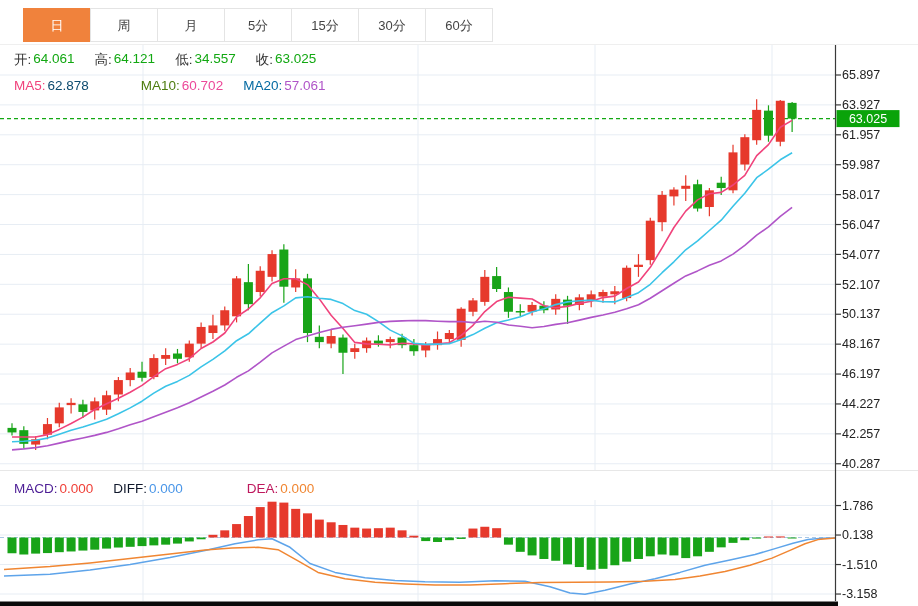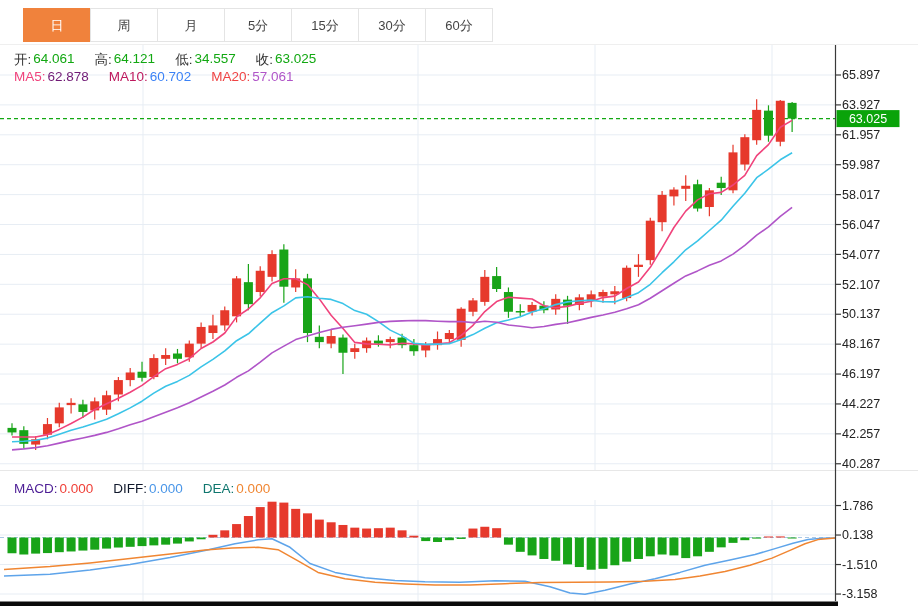--- a/index.html
+++ b/index.html
@@ -8,21 +8,21 @@
   .tabbar{position:absolute;top:8px;left:24px;display:flex;z-index:3;}
   .tab{width:68px;height:34px;line-height:34px;text-align:center;font-size:13px;
        color:#444;background:#fff;border:1px solid #e4e4e4;margin-left:-1px;cursor:pointer;box-sizing:border-box;}
   .tab.active{background:#f0823c;border-color:#f0823c;color:#fff;}
   .tabline{position:absolute;top:44px;left:0;width:918px;height:1px;background:#efefef;}
   .inforow{position:absolute;left:14px;display:flex;gap:20px;font-size:13.5px;z-index:3;white-space:nowrap;}
   .inforow .lab{color:#333;}
   .inforow .val{margin-left:2px;}
   #ohlc-row{top:51px;}
   #ohlc-row .val{color:#12a812;}
-  #ma-row{top:69px;}
+  #ma-row{top:78px;}
   #macd-row{top:481px;}
   .pair{display:flex;}
   svg{position:absolute;top:0;left:0;}
   text{font-family:"Liberation Sans","DejaVu Sans",sans-serif;}
 </style>
 </head>
 <body>
 
 <div class="tabbar">
   <div class="tab active">日</div>
@@ -50,43 +50,43 @@
     </span>
   <span class="pair">
       <span class="lab">收:</span>
       <span class="val">63.025</span>
     </span>
 </div>
 
 <div class="inforow" id="ma-row">
   <span class="pair" id="ma5-pair">
       <span class="lab" style="color: rgb(240, 67, 124);">MA5:</span>
-      <span class="val" style="color: #701a75;">62.878</span>
+      <span class="val" style="color: #0c4a6e;">62.878</span>
     </span>
   <span class="pair" id="ma10-pair">
-      <span class="lab" style="color: #be185d;">MA10:</span>
-      <span class="val" style="color: #3b82f6;">60.702</span>
+      <span class="lab" style="color: #4d7c0f; margin-left: 32px;">MA10:</span>
+      <span class="val" style="color: #ec4899;">60.702</span>
     </span>
   <span class="pair" id="ma20-pair">
-      <span class="lab" style="color: #ef4444;">MA20:</span>
+      <span class="lab" style="color: #0369a1;">MA20:</span>
       <span class="val" style="color: rgb(176, 85, 200);">57.061</span>
     </span>
 </div>
 
 <div class="inforow" id="macd-row">
   <span class="pair" id="macd-pair">
       <span class="lab" style="color: #4c1d95;">MACD:</span>
       <span class="val" style="color: rgb(240, 64, 56);">0.000</span>
     </span>
   <span class="pair" id="diff-pair">
       <span class="lab" style="color: #0f172a;">DIFF:</span>
       <span class="val" style="color: rgb(74, 150, 232);">0.000</span>
     </span>
   <span class="pair" id="dea-pair">
-      <span class="lab" style="color: #0f766e;">DEA:</span>
+      <span class="lab" style="color: #be185d; margin-left: 44px;">DEA:</span>
       <span class="val" style="color: rgb(240, 134, 50);">0.000</span>
     </span>
 </div>
 
 <svg id="cv" width="918" height="606" viewBox="0 0 918 606">
     <line x1="0" y1="75" x2="835.5" y2="75" stroke="#e7edf4" stroke-width="1"></line>
     <line x1="0" y1="104.90460000000009" x2="835.5" y2="104.90460000000009" stroke="#e7edf4" stroke-width="1"></line>
     <line x1="0" y1="134.8092000000001" x2="835.5" y2="134.8092000000001" stroke="#e7edf4" stroke-width="1"></line>
     <line x1="0" y1="164.71380000000005" x2="835.5" y2="164.71380000000005" stroke="#e7edf4" stroke-width="1"></line>
     <line x1="0" y1="194.61840000000004" x2="835.5" y2="194.61840000000004" stroke="#e7edf4" stroke-width="1"></line>

